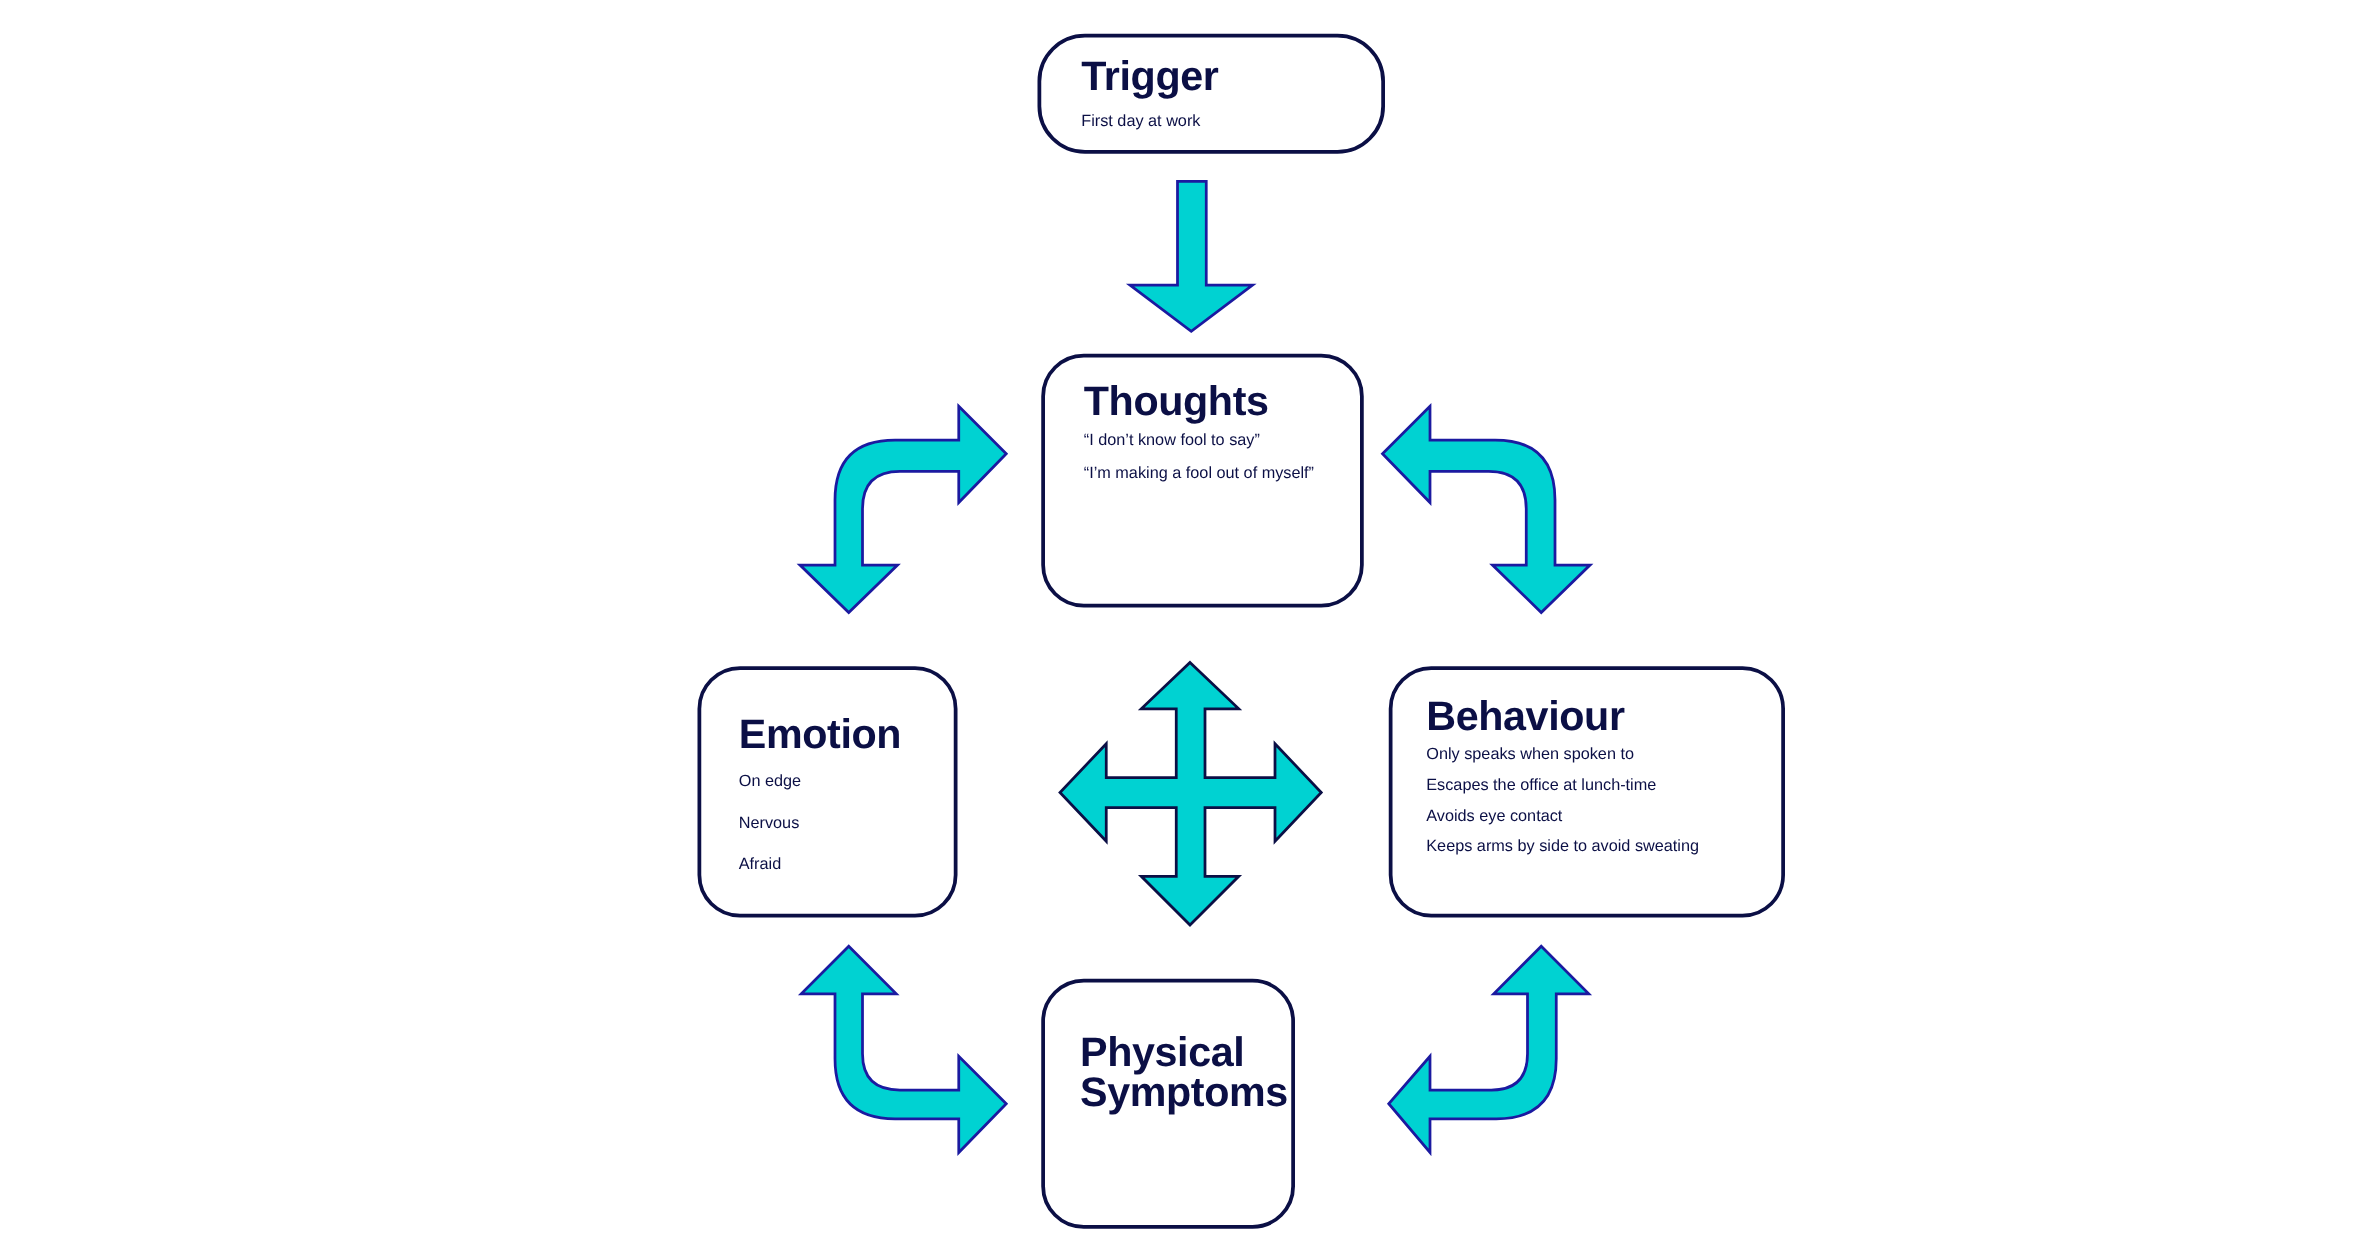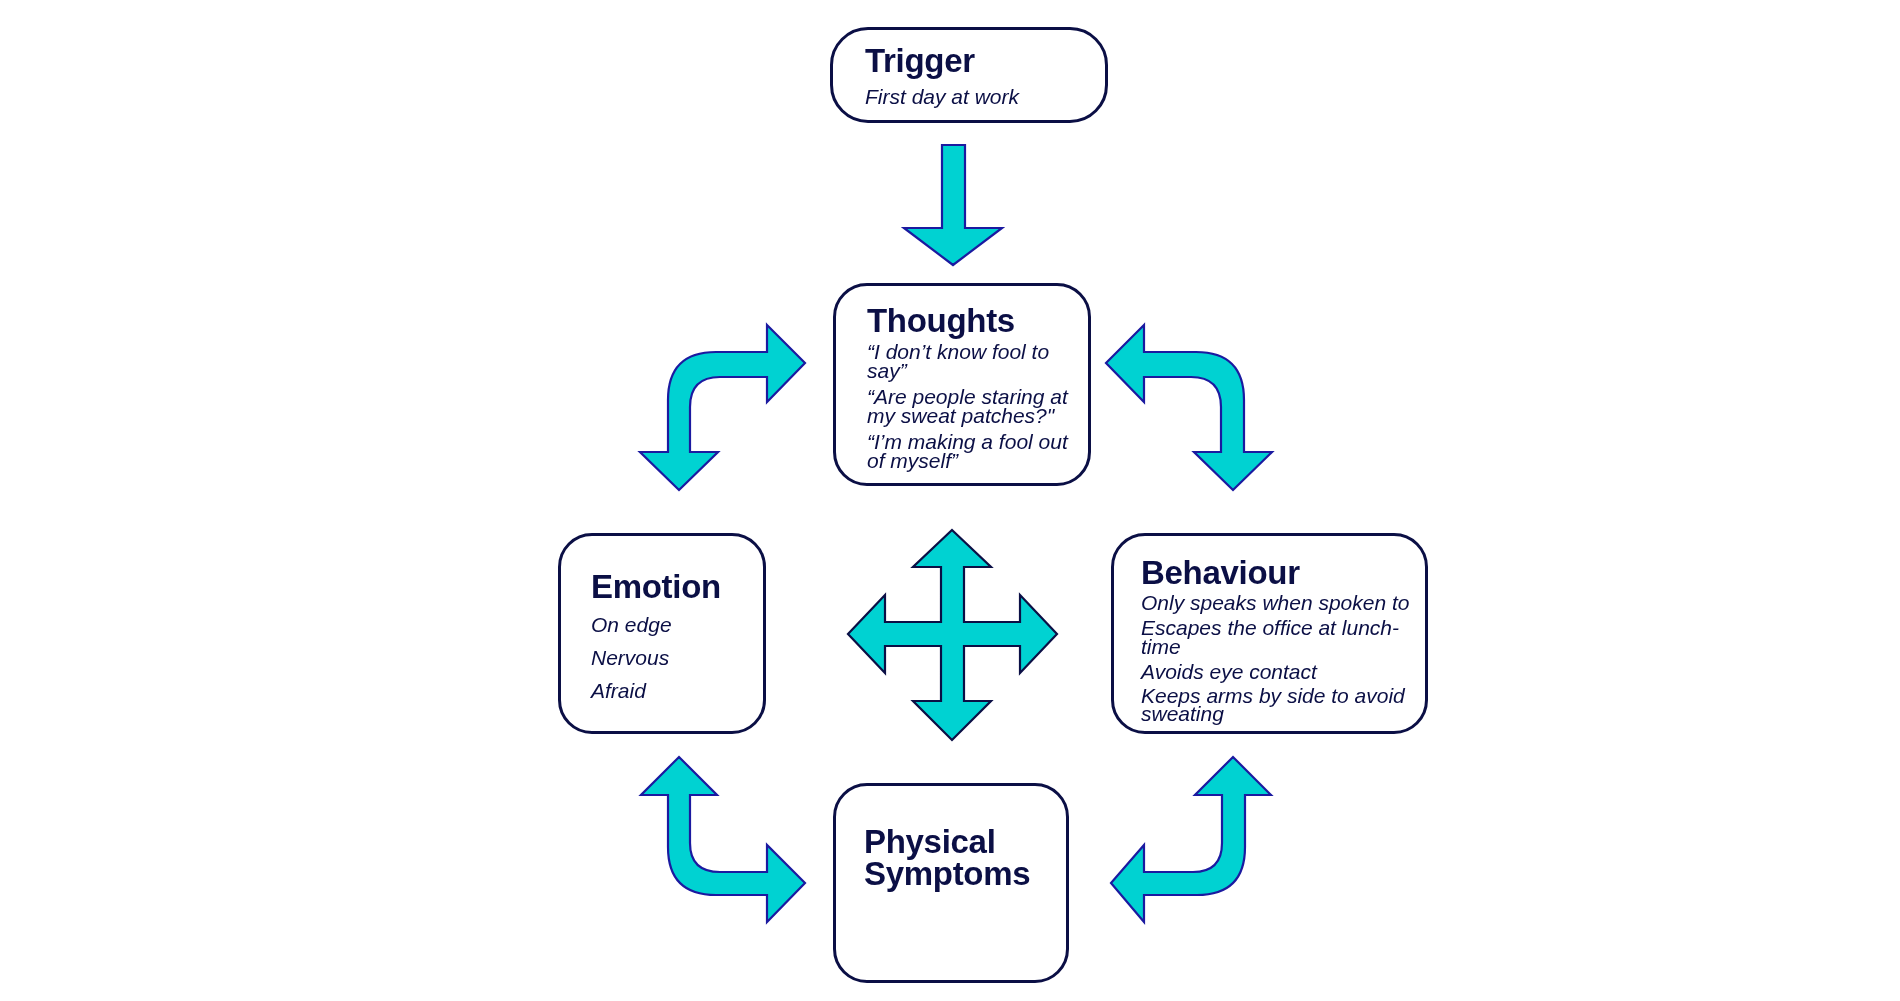--- a/index.html
+++ b/index.html
@@ -39,24 +39,23 @@
       background: #ffffff;
     }
     .box-title {
       font-weight: bold;
       font-size: 33px;
       line-height: 33px;
       letter-spacing: -0.3px;
       margin: 0;
     }
     .box-line {
-      font-size: 21px;
+      font-size: 13px;
       line-height: 19px;
       margin: 0;
-      font-style: italic;
     }
     
     #trigger {
       left: 830px; top: 27px; width: 278px; height: 96px;
       border-radius: 38px;
     }
     #trigger .box-title { position: absolute; left: 32px; top: 14px; }
     #trigger .box-line { position: absolute; left: 32px; top: 57px; }
 
     
@@ -79,21 +78,21 @@
     #behaviour {
       left: 1111px; top: 533px; width: 317px; height: 201px;
     }
     #behaviour .content { position: absolute; left: 27px; top: 20px; right: 10px; }
     #behaviour .box-title { margin-bottom: 4px; }
     #behaviour .box-line { margin-bottom: 6px; }
     #behaviour .box-line.wrap { line-height: 18px; }
 
     
     #physical {
-      left: 833px; top: 783px; width: 236px; height: 200px;
+      left: 833px; top: 783px; width: 203px; height: 200px;
     }
     #physical .content { position: absolute; left: 28px; top: 40px; right: 8px; }
     #physical .box-title { line-height: 32px; margin-bottom: 12px; }
     #physical .box-line { line-height: 26px; }
   </style>
 </head>
 <body>
 
 <svg id="arrows" xmlns="http://www.w3.org/2000/svg" viewBox="0 0 1900 1001">
 
@@ -132,21 +131,20 @@
 
 <div class="box" id="trigger">
   <p class="box-title">Trigger</p>
   <p class="box-line">First day at work</p>
 </div>
 
 <div class="box" id="thoughts">
   <div class="content">
     <p class="box-title">Thoughts</p>
     <p class="box-line">“I don’t know fool to say”</p>
-    <p class="box-line">“Are people staring at my sweat patches?"</p>
     <p class="box-line">“I’m making a fool out of myself”</p>
   </div>
 </div>
 
 <div class="box" id="emotion">
   <div class="content">
     <p class="box-title">Emotion</p>
     <p class="box-line">On edge</p>
     <p class="box-line">Nervous</p>
     <p class="box-line">Afraid</p>

